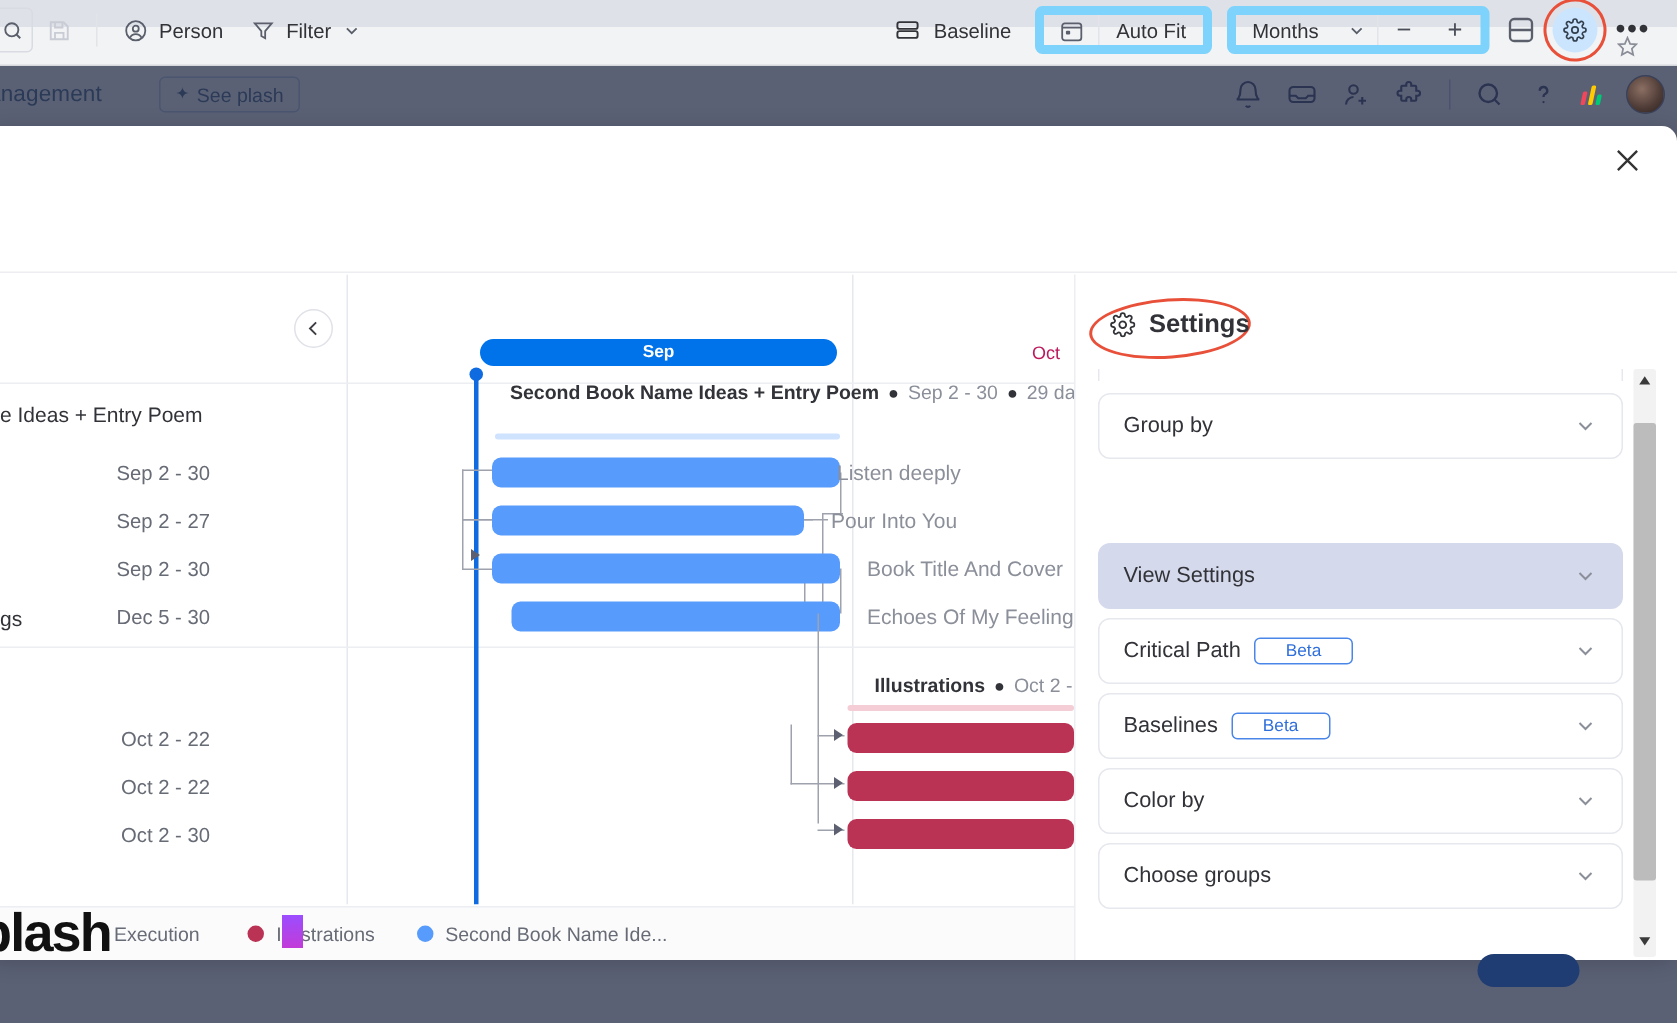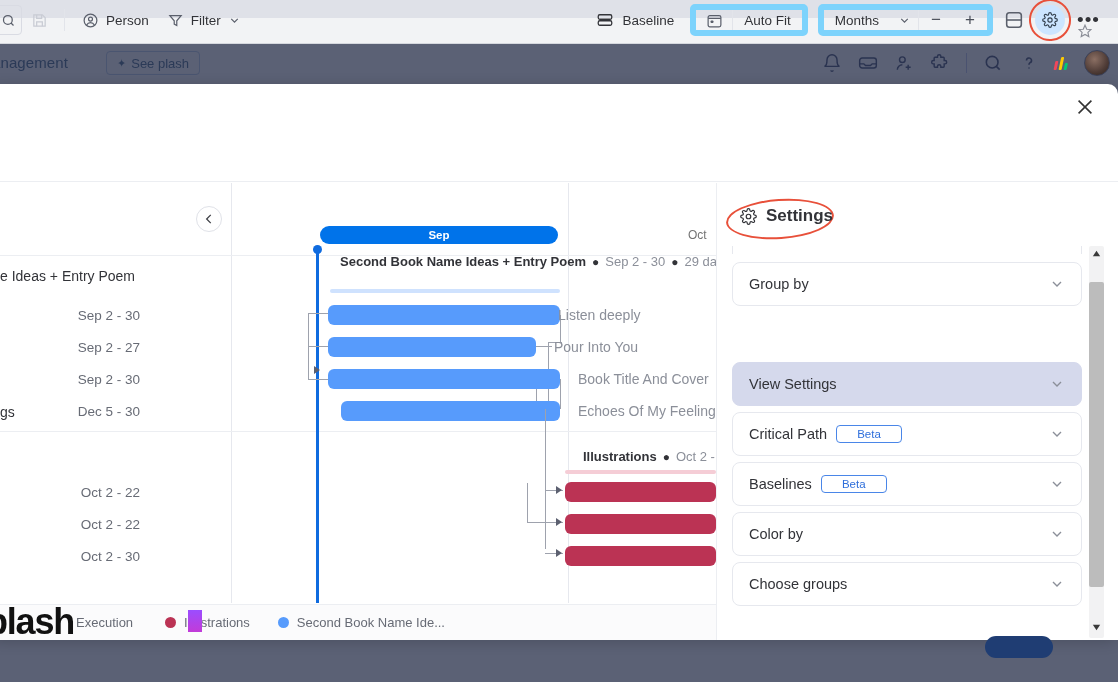--- a/index.html
+++ b/index.html
@@ -88,21 +88,21 @@
     position:absolute; left:196px; top:206px; width:26px; height:26px;
     border:1px solid #e0e2e8; border-radius:50%; background:#fff;
     display:flex; align-items:center; justify-content:center; color:#3d3f45;
   }
 
   .month-pill {
     position:absolute; height:18px; border-radius:9px; background:#0073ea;
     color:#fff; font-size:11.5px; font-weight:bold; display:flex;
     align-items:center; justify-content:center;
   }
-  .month-label { position:absolute; font-size:12px; color:#737373; }
+  .month-label { position:absolute; font-size:12px; color:#be185d; }
 
   .today-line { position:absolute; width:2.5px; background:#0f6bdf; }
   .today-dot { position:absolute; width:9px; height:9px; border-radius:50%; background:#0f6bdf; }
 
   .group-title {
     position:absolute; font-size:13px; font-weight:bold; color:#323338;
     display:flex; align-items:center; gap:6px; white-space:nowrap;
   }
   .group-title .meta { font-weight:normal; color:#8b8f99; }
   .group-title .bullet { color:#323338; font-size:12px; }

